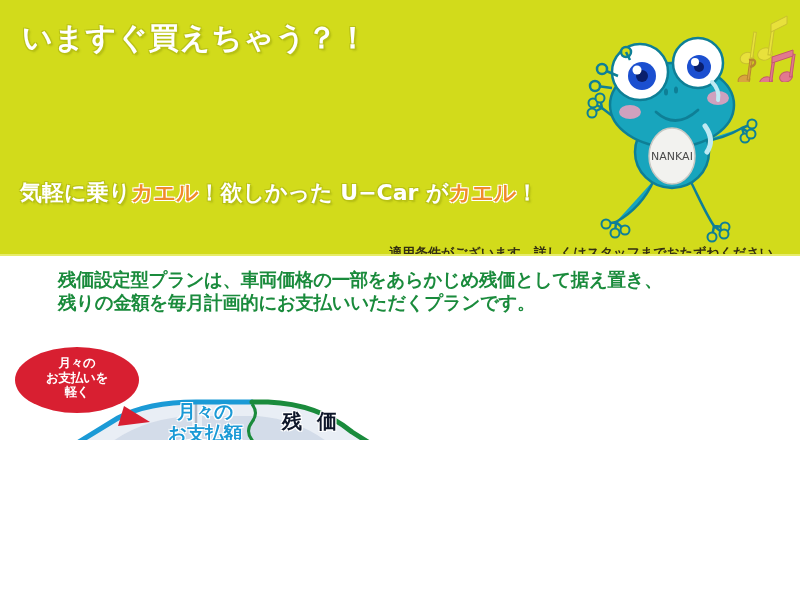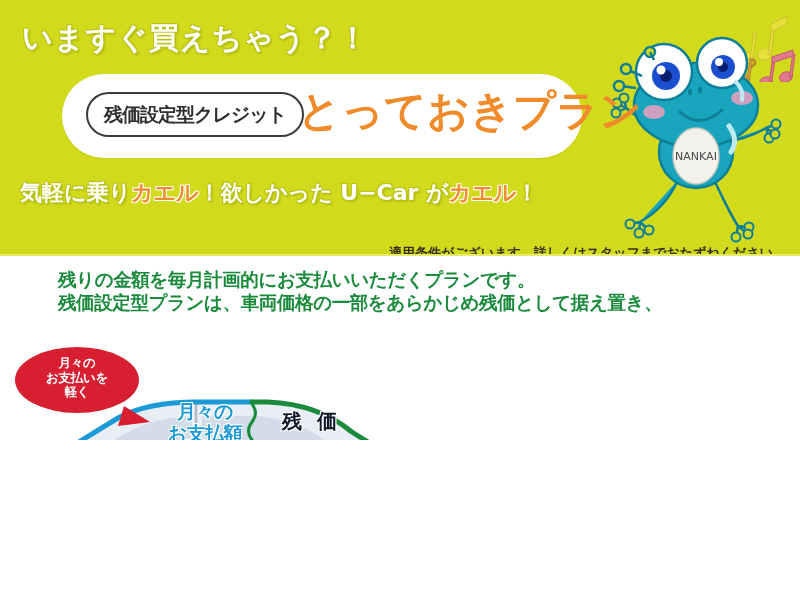--- a/index.html
+++ b/index.html
@@ -111,21 +111,21 @@
     font-weight: bold;
     color: #332f12;
     white-space: nowrap;
     text-decoration: underline;
   }
 
   
   .notes { position: absolute; left: 735px; top: 2px; width: 70px; height: 80px; }
 
   
-  .frog { position: absolute; left: 596px; top: 30px; width: 195px; height: 225px; }
+  .frog { position: absolute; left: 572px; top: 30px; width: 195px; height: 225px; }
 
   
   .lower {
     position: absolute;
     left: 0; top: 256px;
     width: 800px; height: 344px;
     background: #ffffff;
   }
   .body-copy {
     position: absolute;
@@ -281,40 +281,34 @@
         </g>
 
         <ellipse cx="100" cy="126" rx="23" ry="28" fill="#f2f2ef" stroke="#c9c9c4" stroke-width="1.5"></ellipse>
         <text x="100" y="130" text-anchor="middle" font-family="DejaVu Sans, sans-serif" font-size="11" fill="#4a4a4a">NANKAI</text>
 
         <path d="M133 96 q10 14 2 26" fill="none" stroke="#bfeaf3" stroke-width="5" stroke-linecap="round"></path>
         <path d="M140 52 q8 8 6 18" fill="none" stroke="#bfeaf3" stroke-width="4" stroke-linecap="round"></path>
       </svg>
     </div>
 
-    <div class="plaque">
-      <div class="plaque-pill">
-        <span>残価設定型クレジット</span>
-      </div>
-      <div class="plaque-title">とっておきプラン</div>
-    </div>
 
     <div class="tagline">
       <span>気軽に乗り</span><span class="kaeru">カエル</span><span>！欲しかった U−Car が</span><span class="kaeru">カエル</span><span>！</span>
     </div>
 
     <div class="note-small">適用条件がございます。詳しくはスタッフまでおたずねください。</div>
     <div class="banner-rule"></div>
   </div>
 
   <div class="lower">
 
     <div class="body-copy">
+      <div>残価設定型プランは、車両価格の一部をあらかじめ残価として据え置き、</div>
       <div>残りの金額を毎月計画的にお支払いいただくプランです。</div>
-      <div>残価設定型プランは、車両価格の一部をあらかじめ残価として据え置き、</div>
     </div>
 
     <div class="car-zone">
       <svg width="440" height="250" viewBox="0 0 440 250">
 
         <ellipse cx="210" cy="168" rx="160" ry="7" fill="#cfcfcf" opacity=".55"></ellipse>
 
         <path d="M40 150 L40 132 Q40 118 56 112 L118 74 Q148 58 196 58 L268 58
                  Q318 60 352 88 L390 112 Q406 118 406 136 L406 150 Z" fill="#e9eef5" stroke="none"></path>
 

